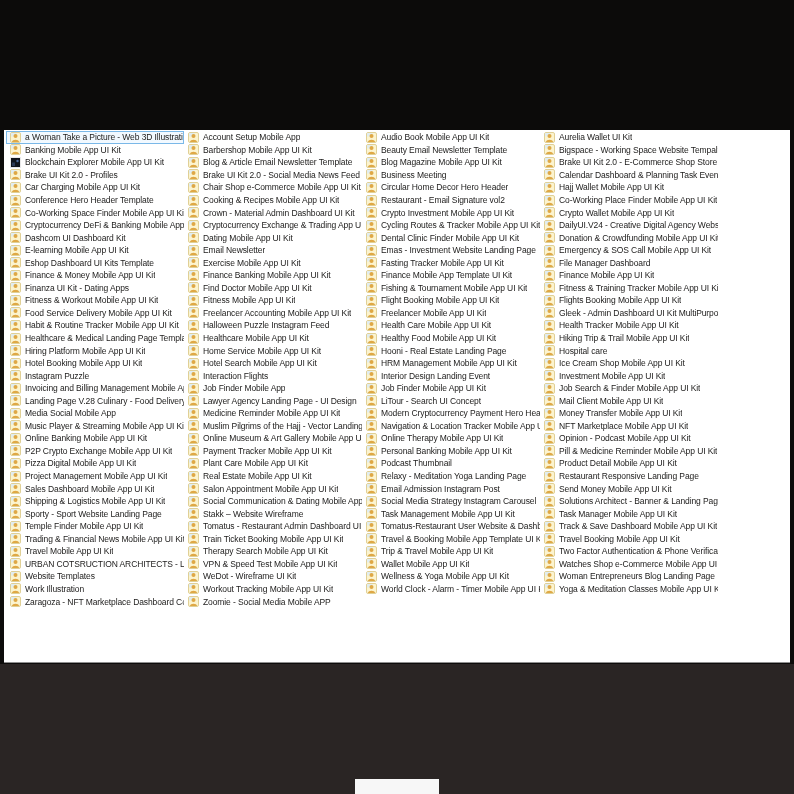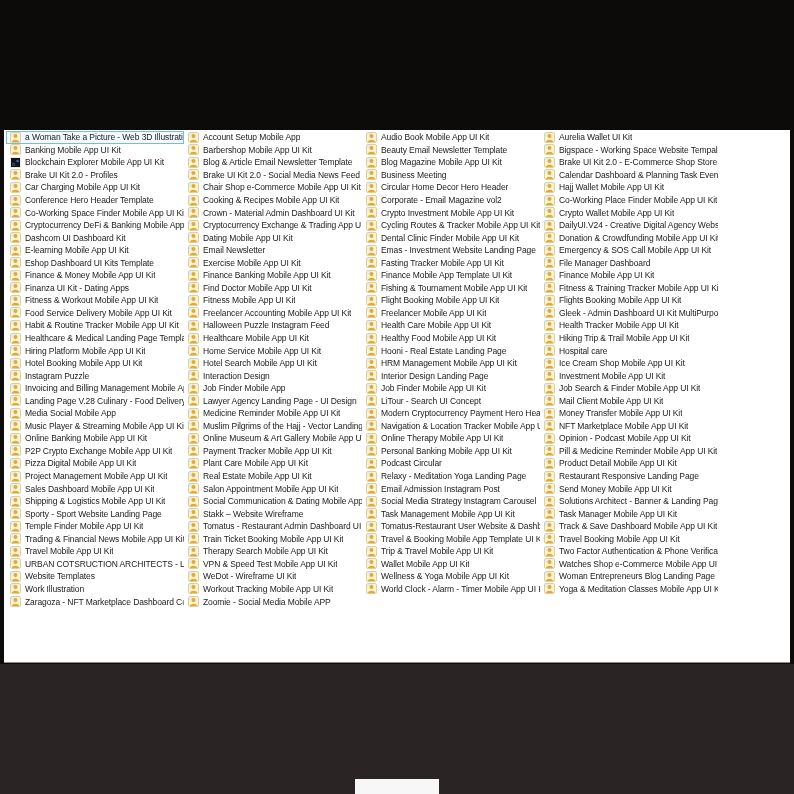--- a/index.html
+++ b/index.html
@@ -676,21 +676,21 @@
         </div>
         <div class="row">
           <span class="ficon">
             <svg width="11" height="11" viewBox="0 0 11 11" xmlns="http://www.w3.org/2000/svg">
               <rect x="0.5" y="0.5" width="10" height="10" rx="1.5" fill="#fcf4cf" stroke="#e0d096"></rect>
               <path d="M1 1 h5.5 v3.5 h-5.5 z" fill="#dcebf6" opacity="0.85"></path>
               <circle cx="5.5" cy="3.9" r="2" fill="#dfa845"></circle>
               <path d="M1.9 9.9 C2.3 6.9 8.7 6.9 9.1 9.9 Z" fill="#dfa845"></path>
             </svg>
           </span>
-          <span class="flabel">Interaction Design</span>
+          <span class="flabel">Interaction Flights</span>
         </div>
         <div class="row">
           <span class="ficon">
             <svg width="11" height="11" viewBox="0 0 11 11" xmlns="http://www.w3.org/2000/svg">
               <rect x="0.5" y="0.5" width="10" height="10" rx="1.5" fill="#fcf4cf" stroke="#e0d096"></rect>
               <path d="M1 1 h5.5 v3.5 h-5.5 z" fill="#dcebf6" opacity="0.85"></path>
               <circle cx="5.5" cy="3.9" r="2" fill="#dfa845"></circle>
               <path d="M1.9 9.9 C2.3 6.9 8.7 6.9 9.1 9.9 Z" fill="#dfa845"></path>
             </svg>
           </span>
@@ -942,21 +942,21 @@
         </div>
         <div class="row">
           <span class="ficon">
             <svg width="11" height="11" viewBox="0 0 11 11" xmlns="http://www.w3.org/2000/svg">
               <rect x="0.5" y="0.5" width="10" height="10" rx="1.5" fill="#fcf4cf" stroke="#e0d096"></rect>
               <path d="M1 1 h5.5 v3.5 h-5.5 z" fill="#dcebf6" opacity="0.85"></path>
               <circle cx="5.5" cy="3.9" r="2" fill="#dfa845"></circle>
               <path d="M1.9 9.9 C2.3 6.9 8.7 6.9 9.1 9.9 Z" fill="#dfa845"></path>
             </svg>
           </span>
-          <span class="flabel">Corporate - Email Magazine vol2</span>
+          <span class="flabel">Restaurant - Email Signature vol2</span>
         </div>
         <div class="row">
           <span class="ficon">
             <svg width="11" height="11" viewBox="0 0 11 11" xmlns="http://www.w3.org/2000/svg">
               <rect x="0.5" y="0.5" width="10" height="10" rx="1.5" fill="#fcf4cf" stroke="#e0d096"></rect>
               <path d="M1 1 h5.5 v3.5 h-5.5 z" fill="#dcebf6" opacity="0.85"></path>
               <circle cx="5.5" cy="3.9" r="2" fill="#dfa845"></circle>
               <path d="M1.9 9.9 C2.3 6.9 8.7 6.9 9.1 9.9 Z" fill="#dfa845"></path>
             </svg>
           </span>
@@ -1096,21 +1096,21 @@
         </div>
         <div class="row">
           <span class="ficon">
             <svg width="11" height="11" viewBox="0 0 11 11" xmlns="http://www.w3.org/2000/svg">
               <rect x="0.5" y="0.5" width="10" height="10" rx="1.5" fill="#fcf4cf" stroke="#e0d096"></rect>
               <path d="M1 1 h5.5 v3.5 h-5.5 z" fill="#dcebf6" opacity="0.85"></path>
               <circle cx="5.5" cy="3.9" r="2" fill="#dfa845"></circle>
               <path d="M1.9 9.9 C2.3 6.9 8.7 6.9 9.1 9.9 Z" fill="#dfa845"></path>
             </svg>
           </span>
-          <span class="flabel">Interior Design Landing Page</span>
+          <span class="flabel">Interior Design Landing Event</span>
         </div>
         <div class="row">
           <span class="ficon">
             <svg width="11" height="11" viewBox="0 0 11 11" xmlns="http://www.w3.org/2000/svg">
               <rect x="0.5" y="0.5" width="10" height="10" rx="1.5" fill="#fcf4cf" stroke="#e0d096"></rect>
               <path d="M1 1 h5.5 v3.5 h-5.5 z" fill="#dcebf6" opacity="0.85"></path>
               <circle cx="5.5" cy="3.9" r="2" fill="#dfa845"></circle>
               <path d="M1.9 9.9 C2.3 6.9 8.7 6.9 9.1 9.9 Z" fill="#dfa845"></path>
             </svg>
           </span>
@@ -1173,21 +1173,21 @@
         </div>
         <div class="row">
           <span class="ficon">
             <svg width="11" height="11" viewBox="0 0 11 11" xmlns="http://www.w3.org/2000/svg">
               <rect x="0.5" y="0.5" width="10" height="10" rx="1.5" fill="#fcf4cf" stroke="#e0d096"></rect>
               <path d="M1 1 h5.5 v3.5 h-5.5 z" fill="#dcebf6" opacity="0.85"></path>
               <circle cx="5.5" cy="3.9" r="2" fill="#dfa845"></circle>
               <path d="M1.9 9.9 C2.3 6.9 8.7 6.9 9.1 9.9 Z" fill="#dfa845"></path>
             </svg>
           </span>
-          <span class="flabel">Podcast Circular</span>
+          <span class="flabel">Podcast Thumbnail</span>
         </div>
         <div class="row">
           <span class="ficon">
             <svg width="11" height="11" viewBox="0 0 11 11" xmlns="http://www.w3.org/2000/svg">
               <rect x="0.5" y="0.5" width="10" height="10" rx="1.5" fill="#fcf4cf" stroke="#e0d096"></rect>
               <path d="M1 1 h5.5 v3.5 h-5.5 z" fill="#dcebf6" opacity="0.85"></path>
               <circle cx="5.5" cy="3.9" r="2" fill="#dfa845"></circle>
               <path d="M1.9 9.9 C2.3 6.9 8.7 6.9 9.1 9.9 Z" fill="#dfa845"></path>
             </svg>
           </span>

